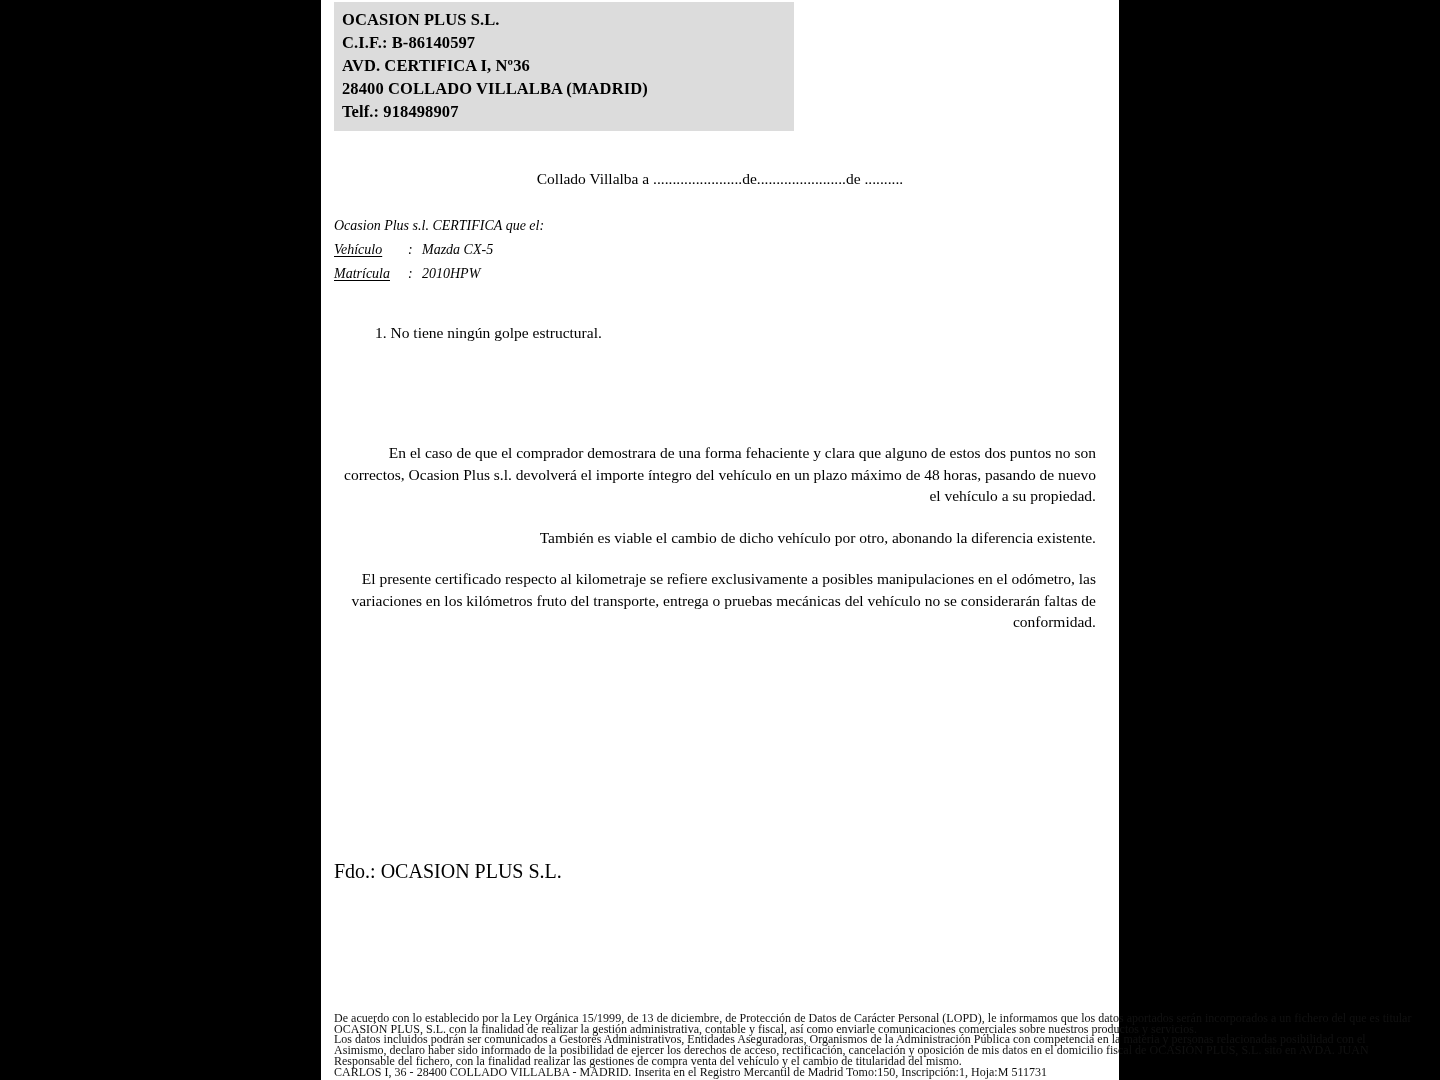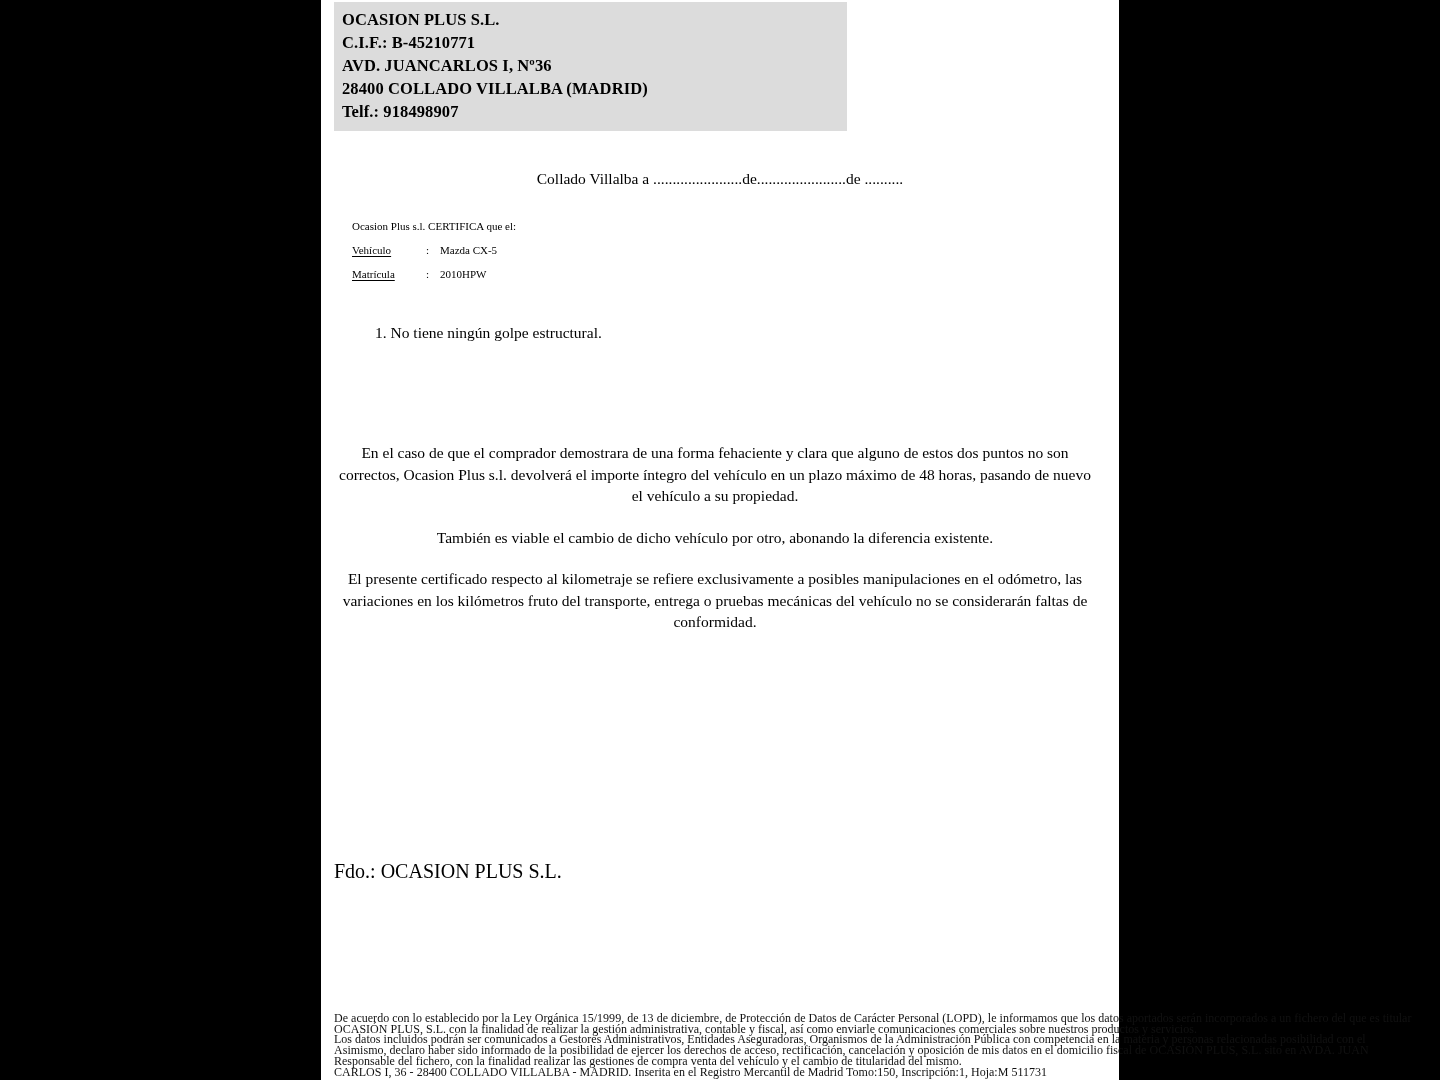--- a/index.html
+++ b/index.html
@@ -19,21 +19,21 @@
     position:absolute;
     left:321px; top:0;
     width:798px; height:1080px;
     background:#ffffff;
     color:#000000;
   }
   
   #letterhead {
     position:absolute;
     left:13px; top:2px;
-    width:513px;
+    width:460px;
     background:#dcdcdc;
     padding:6px 10px 8px 8px;
   }
   #letterhead .lh-line {
     font-weight:bold;
     font-size:16.5px;
     line-height:23px;
     white-space:nowrap;
     letter-spacing:0.1px;
   }
@@ -43,24 +43,25 @@
     left:13px; top:168px;
     width:772px;
     text-align:center;
     font-size:15.5px;
     line-height:22px;
     white-space:nowrap;
   }
   
   #certifies-block {
     position:absolute;
-    left:31px; top:214px;
+    left:13px; top:214px;
     width:700px;
-    font-size:11px;
+    font-size:14px;
     line-height:24px;
+    font-style:italic;
   }
   #certifies-block .intro { white-space:nowrap; }
   .kv-row { white-space:nowrap; }
   .kv-label {
     display:inline-block;
     width:74px;
     text-decoration:underline;
     text-underline-offset:2px;
   }
   .kv-sep { display:inline-block; width:14px; }
@@ -74,21 +75,21 @@
     margin-left:41px;
   }
   #points .point { margin-bottom:19px; }
   
   #body-paras {
     position:absolute;
     left:13px; top:442px;
     width:762px;
     font-size:15.5px;
     line-height:21.5px;
-    text-align:center;
+    text-align:right;
   }
   #body-paras p { margin-bottom:20px; }
   
   #signature {
     position:absolute;
     left:13px; top:860px;
     font-size:20px;
     line-height:22px;
     white-space:nowrap;
   }
@@ -106,22 +107,22 @@
 </style>
 </head>
 <body>
 
 <div id="viewport">
 
   <div id="page">
 
     <div id="letterhead">
       <div class="lh-line">OCASION PLUS S.L.</div>
-      <div class="lh-line">C.I.F.: B-45210771</div>
-      <div class="lh-line">AVD. JUANCARLOS I, Nº36</div>
+      <div class="lh-line">C.I.F.: B-86140597</div>
+      <div class="lh-line">AVD. CERTIFICA I, Nº36</div>
       <div class="lh-line">28400 COLLADO VILLALBA (MADRID)</div>
       <div class="lh-line">Telf.: 918498907</div>
     </div>
 
     <div id="date-line">Collado Villalba a .......................de.......................de ..........</div>
 
     <div id="certifies-block">
       <div class="intro">Ocasion Plus s.l. CERTIFICA que el:</div>
 
       <div class="kv-row">

